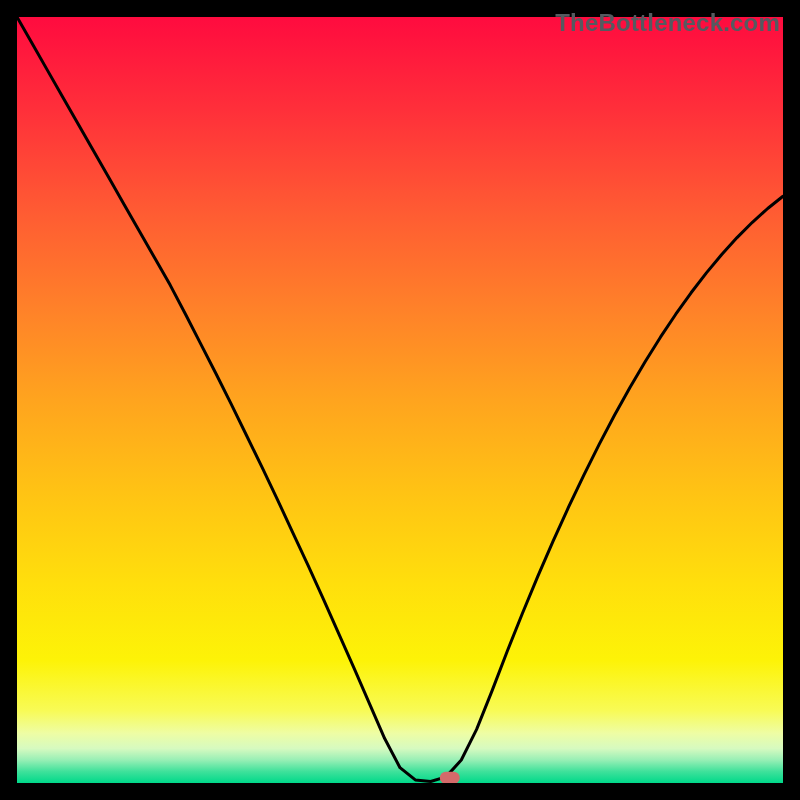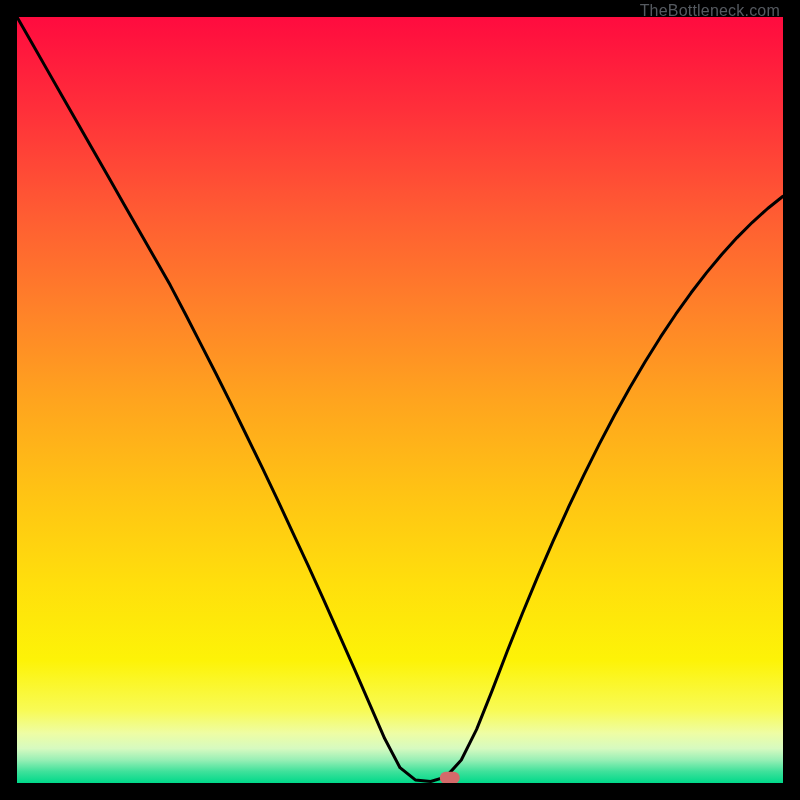--- a/index.html
+++ b/index.html
@@ -19,24 +19,24 @@
   .plot {
     position: absolute;
     left: 17px;
     top: 17px;
     width: 766px;
     height: 766px;
     overflow: hidden;
   }
   .watermark {
     position: absolute;
-    top: 2px;
+    top: 9px;
     right: 20px;
-    font-size: 16px;
-    font-weight: 400;
+    font-size: 24px;
+    font-weight: 700;
     color: #555A60;
     letter-spacing: 0.2px;
   }
   svg { display: block; }
 </style>
 </head>
 <body>
 
 <div class="frame">
   <div class="plot">

